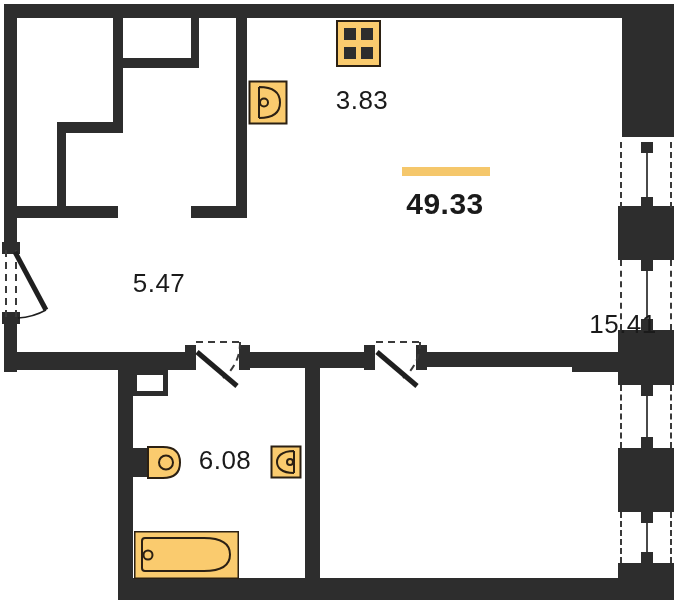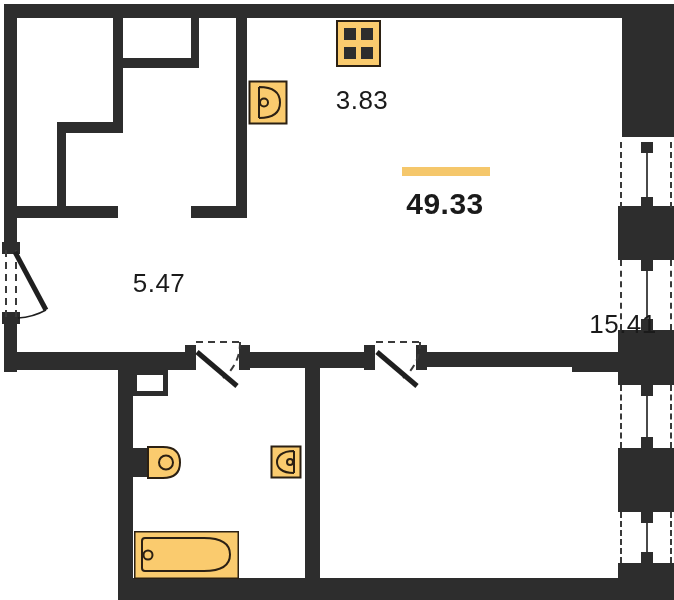--- a/index.html
+++ b/index.html
@@ -145,17 +145,18 @@
 
   <svg style="left:134px;top:531px;" width="105" height="48" viewBox="0 0 105 48">
     <rect x="0.75" y="0.75" width="103.5" height="46.5" fill="var(--fix-fill)" stroke="var(--fix-stroke)" stroke-width="1.5"></rect>
     <path class="fx-line" d="M11,7 H70 Q96,7 96,23.5 Q96,40 70,40 H11 Q8,40 8,37 V10 Q8,7 11,7 Z"></path>
     <circle class="fx-line" cx="14" cy="24" r="4.5"></circle>
   </svg>
 
   <div class="label" style="left:362px;top:100px;">3.83</div>
   <div class="label" style="left:159px;top:283px;">5.47</div>
   <div class="label" style="left:575px;top:324px;margin-left:48px;">15.41</div>
+  <div class="label" style="left:225px;top:460px;">6.08</div>
 
   <div class="accent-bar" style="left:402px;top:167px;width:88px;height:9px;"></div>
   <div class="label total" style="left:445px;top:204px;text-align:right;">49.33</div>
 
 </div>
 
 </body></html>

